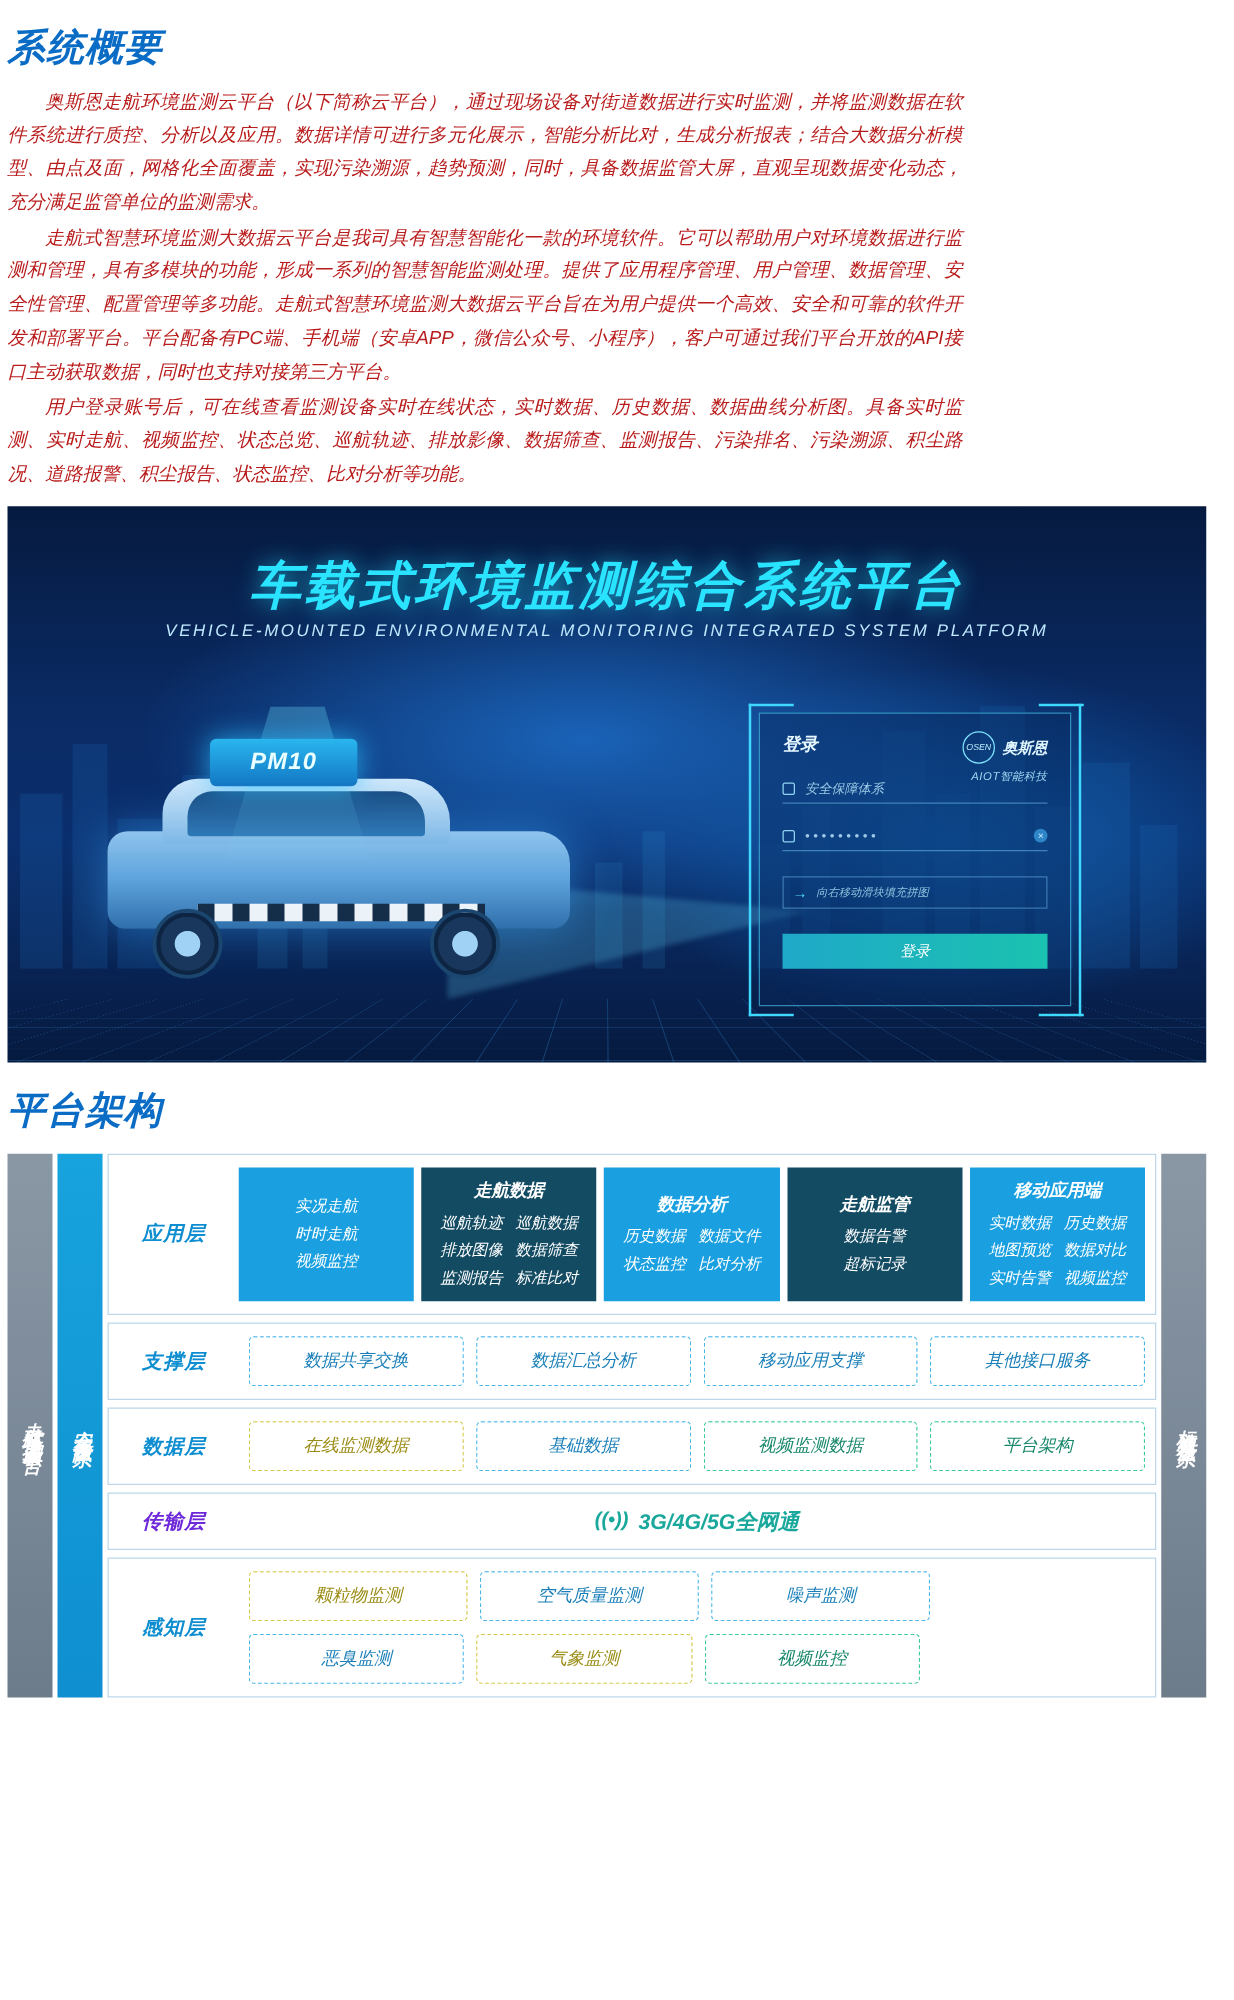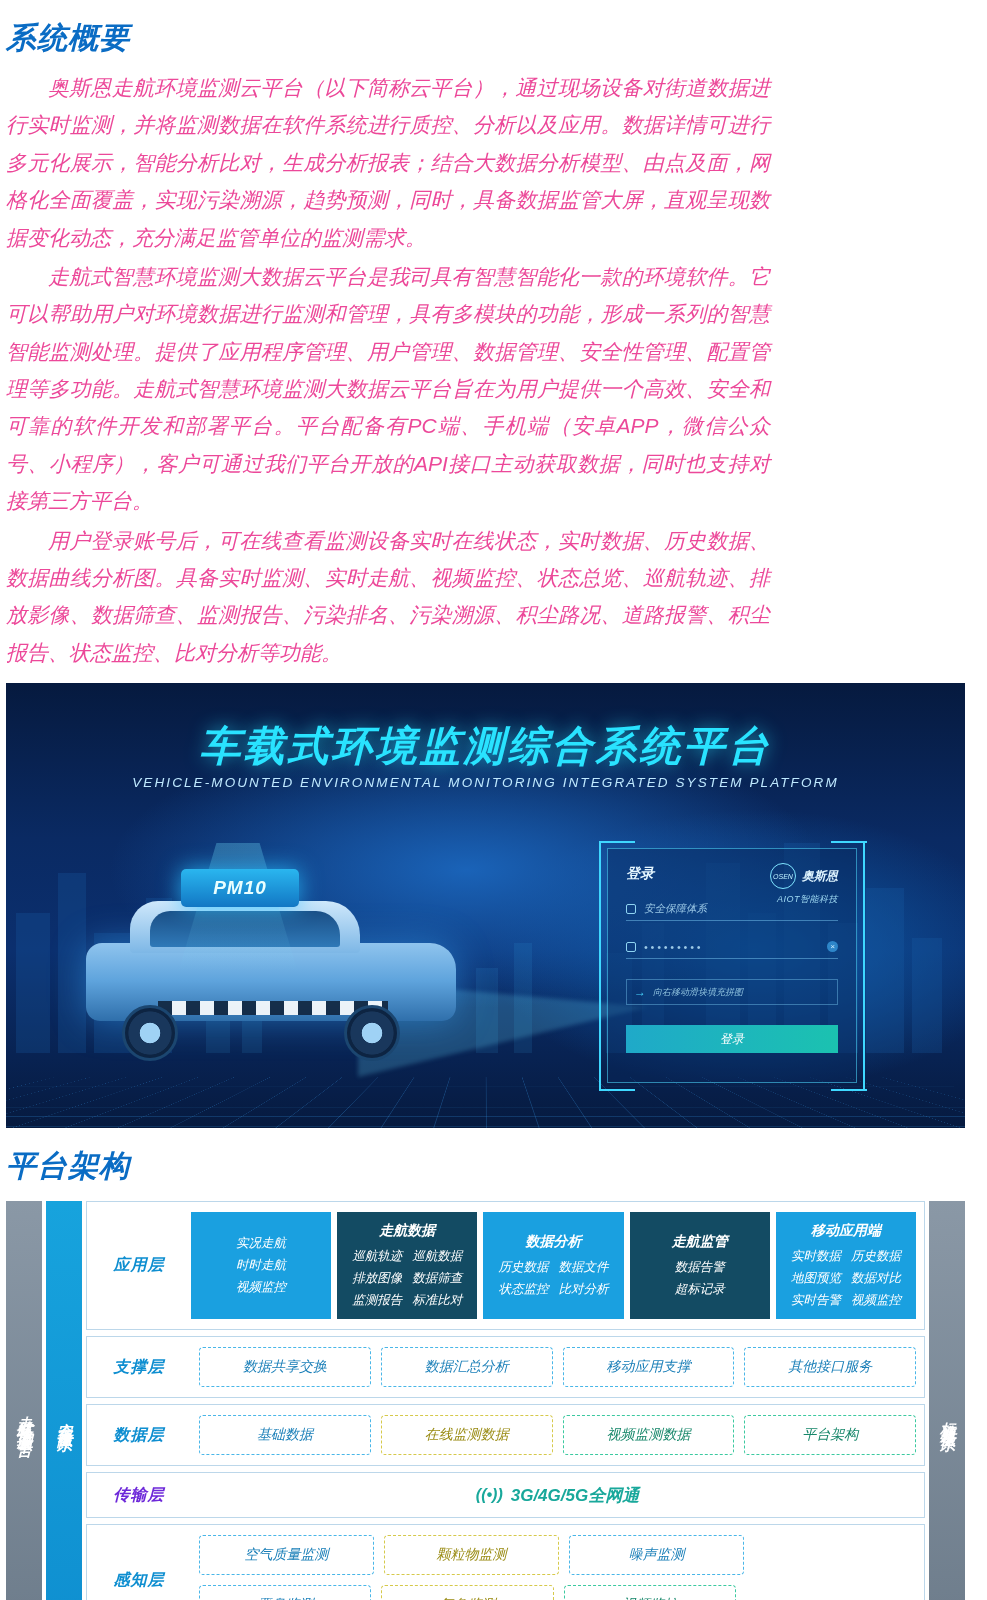--- a/index.html
+++ b/index.html
@@ -12,23 +12,23 @@
   .page { width: 792px; position: relative; padding: 0 6px; font-style: italic; }
 
   h1.section-title {
     color: #0a6cc4;
     font-size: 30px;
     font-weight: bold;
     margin: 18px 0 10px 0;
     letter-spacing: 1px;
   }
   .para {
-    font-size: 21px;
+    font-size: 15px;
     line-height: 1.78;
-    color: #ec4899;
+    color: #b91c1c;
     text-indent: 2em;
     margin: 0 16px 2px 0;
     text-align: justify;
   }
 
   
   .hero {
     position: relative;
     width: 959px;
     height: 445px;
@@ -93,21 +93,21 @@
     opacity: .9;
   }
   .wheel {
     position: absolute; top: 132px; width: 56px; height: 56px; border-radius: 50%;
     background: radial-gradient(circle at 50% 50%, #9fd2f5 0 28%, #19375c 30% 60%, #0d2442 62% 100%);
     border: 3px solid #1b4670;
   }
   .wheel.front { left: 286px; }
   .wheel.rear  { left: 64px; }
   .pm-sign {
-    position: absolute; left: 123px; top: -4px; width: 118px; height: 38px;
+    position: absolute; left: 110px; top: -4px; width: 118px; height: 38px;
     background: linear-gradient(180deg, #2ab6ef 0%, #1277c4 100%);
     border-radius: 5px;
     color: #eaffff; font-size: 19px; font-weight: bold;
     display: flex; align-items: center; justify-content: center;
     letter-spacing: 1px;
     box-shadow: 0 0 22px rgba(41,190,255,.8);
   }
   .beam {
     position: absolute; left: 300px; top: 108px;
     width: 0; height: 0;
@@ -430,42 +430,42 @@
           <div class="pill blue">数据共享交换</div>
           <div class="pill blue">数据汇总分析</div>
           <div class="pill blue">移动应用支撑</div>
           <div class="pill blue">其他接口服务</div>
         </div>
       </div>
 
       <div class="layer">
         <div class="layer-label">数据层</div>
         <div class="layer-body">
+          <div class="pill yellow">在线监测数据</div>
           <div class="pill blue">基础数据</div>
-          <div class="pill yellow">在线监测数据</div>
           <div class="pill green">视频监测数据</div>
           <div class="pill green">平台架构</div>
         </div>
       </div>
 
       <div class="transport">
         <div class="layer-label">传输层</div>
         <div class="tbody">
           <span class="wifi-ico">((•))</span>
           <span>3G/4G/5G全网通</span>
         </div>
       </div>
 
       <div class="layer">
         <div class="layer-label">感知层</div>
         <div class="layer-body">
           <div class="sense-rows">
             <div class="sense-row">
+              <div class="pill yellow">颗粒物监测</div>
               <div class="pill blue">空气质量监测</div>
-              <div class="pill yellow">颗粒物监测</div>
               <div class="pill blue">噪声监测</div>
             </div>
             <div class="sense-row">
               <div class="pill blue">恶臭监测</div>
               <div class="pill yellow">气象监测</div>
               <div class="pill green">视频监控</div>
               <div class="spacer-pill"></div>
             </div>
           </div>
         </div>

